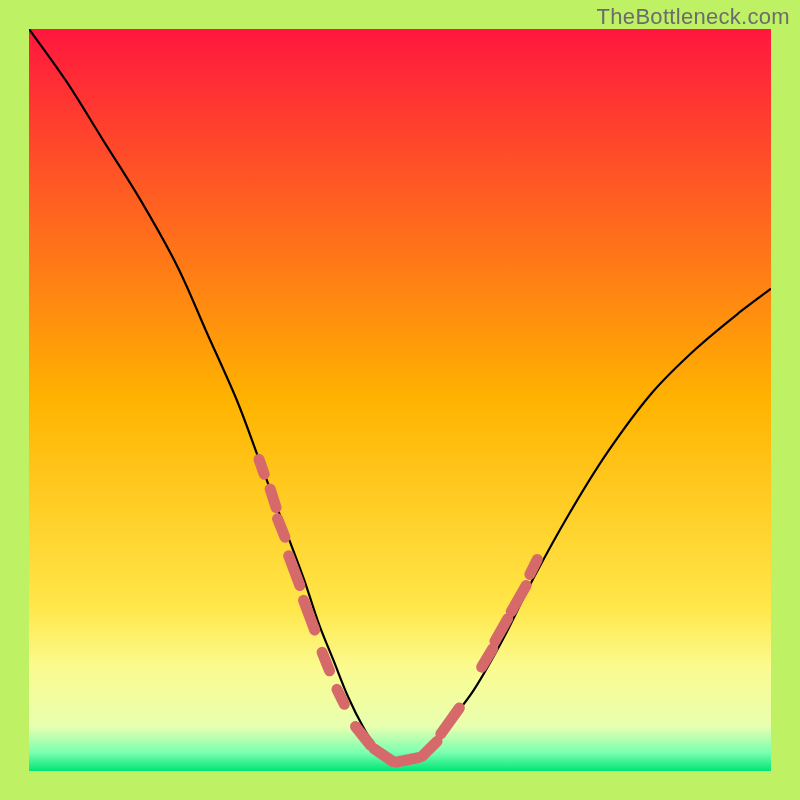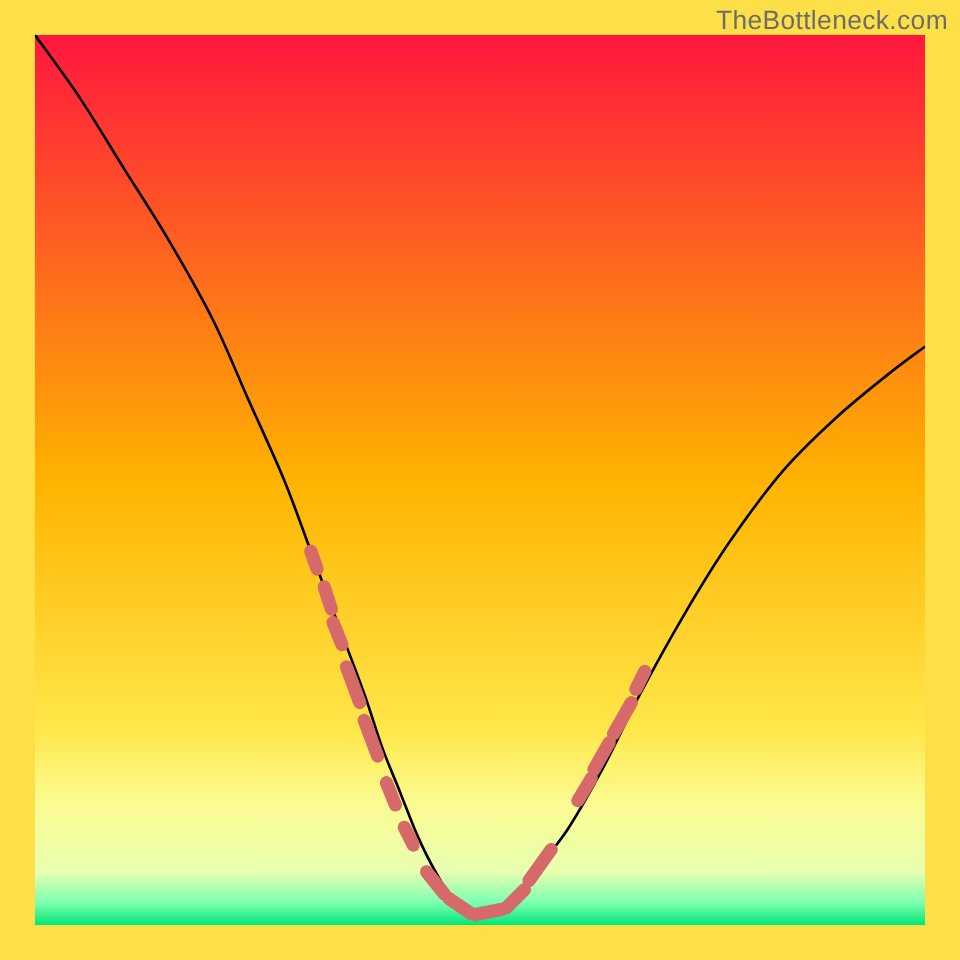--- a/index.html
+++ b/index.html
@@ -10,21 +10,21 @@
     background: #000;
     overflow: hidden;
     font-family: Arial, Helvetica, sans-serif;
   }
   .frame {
     position: absolute;
     top: 0;
     left: 0;
     width: 800px;
     height: 800px;
-    background: #fde047;
+    background: #bef264;
   }
   .watermark {
     position: absolute;
     top: 4px;
     right: 10px;
     color: #6c6c6c;
     font-size: 22px;
     font-weight: 500;
     letter-spacing: 0.3px;
     z-index: 5;

